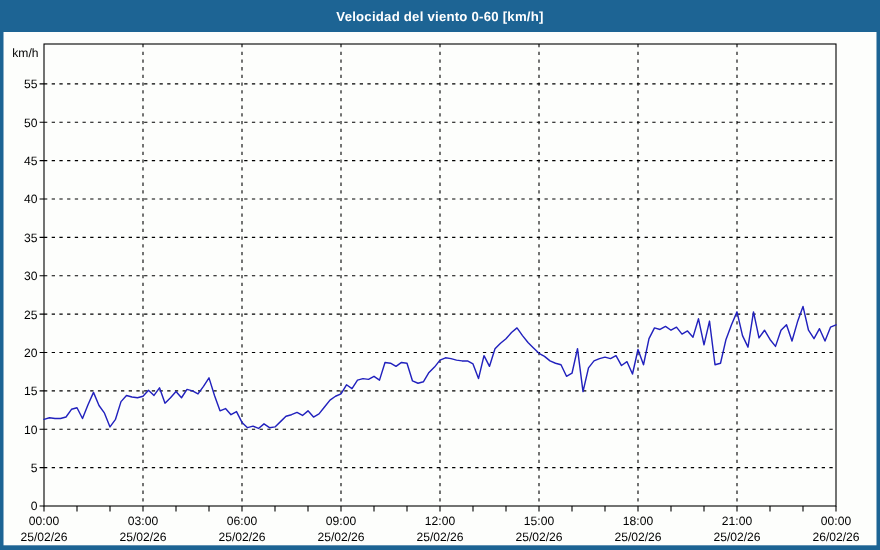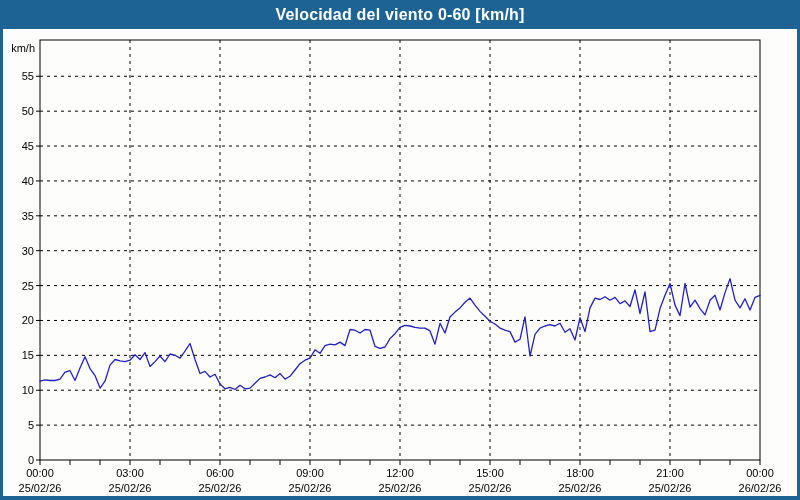--- a/index.html
+++ b/index.html
@@ -3,21 +3,21 @@
 <meta charset="utf-8">
 <style>
   html,body{margin:0;padding:0;background:#e8e8e8;}
   .app{
     position:relative;width:800px;height:500px;overflow:hidden;
     font-family:"Liberation Sans","DejaVu Sans",sans-serif;
   }
   .titlebar{
     position:absolute;left:0;top:0;width:800px;height:29px;
     display:flex;align-items:center;justify-content:center;
-    font-size:16px;font-weight:bold;letter-spacing:0.2px;
+    font-size:12px;font-weight:bold;letter-spacing:0.2px;
   }
   .chart-svg{position:absolute;left:3px;top:29px;display:block;}
 </style>
 </head>
 <body>
 
 <div class="app" id="app" style="background: rgb(29, 100, 148);">
   <div class="titlebar" id="titlebar" style="background: rgb(29, 100, 148); color: rgb(255, 255, 255);">
     <span>Velocidad del viento 0-60 [km/h]</span>
   </div>

